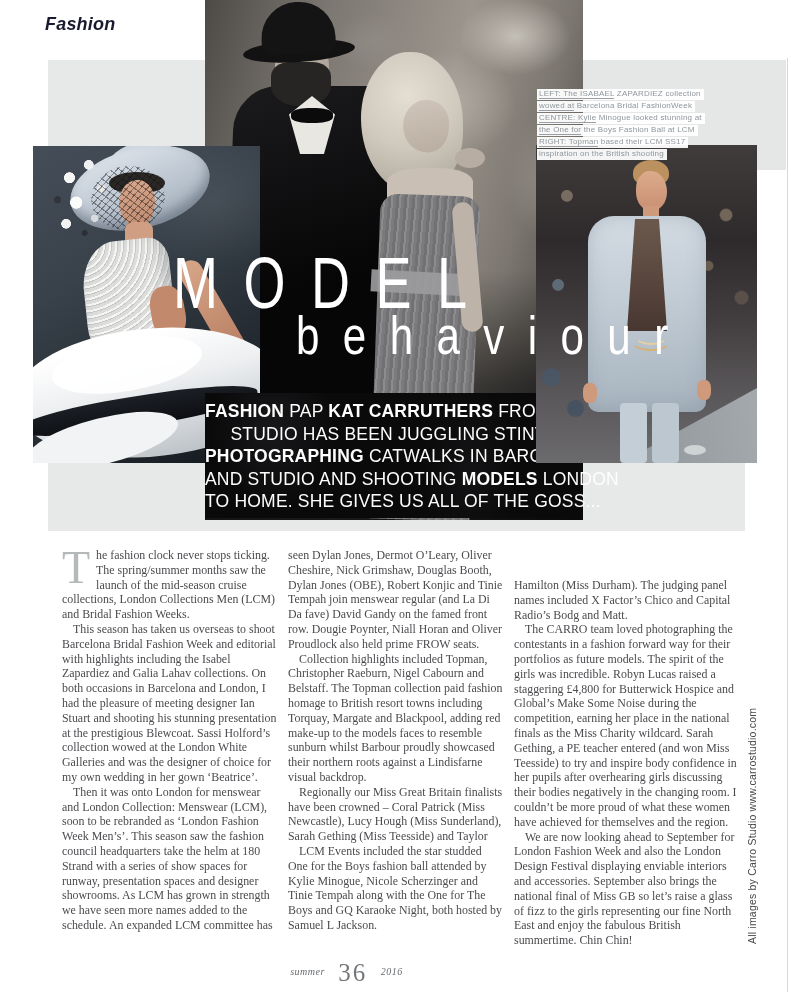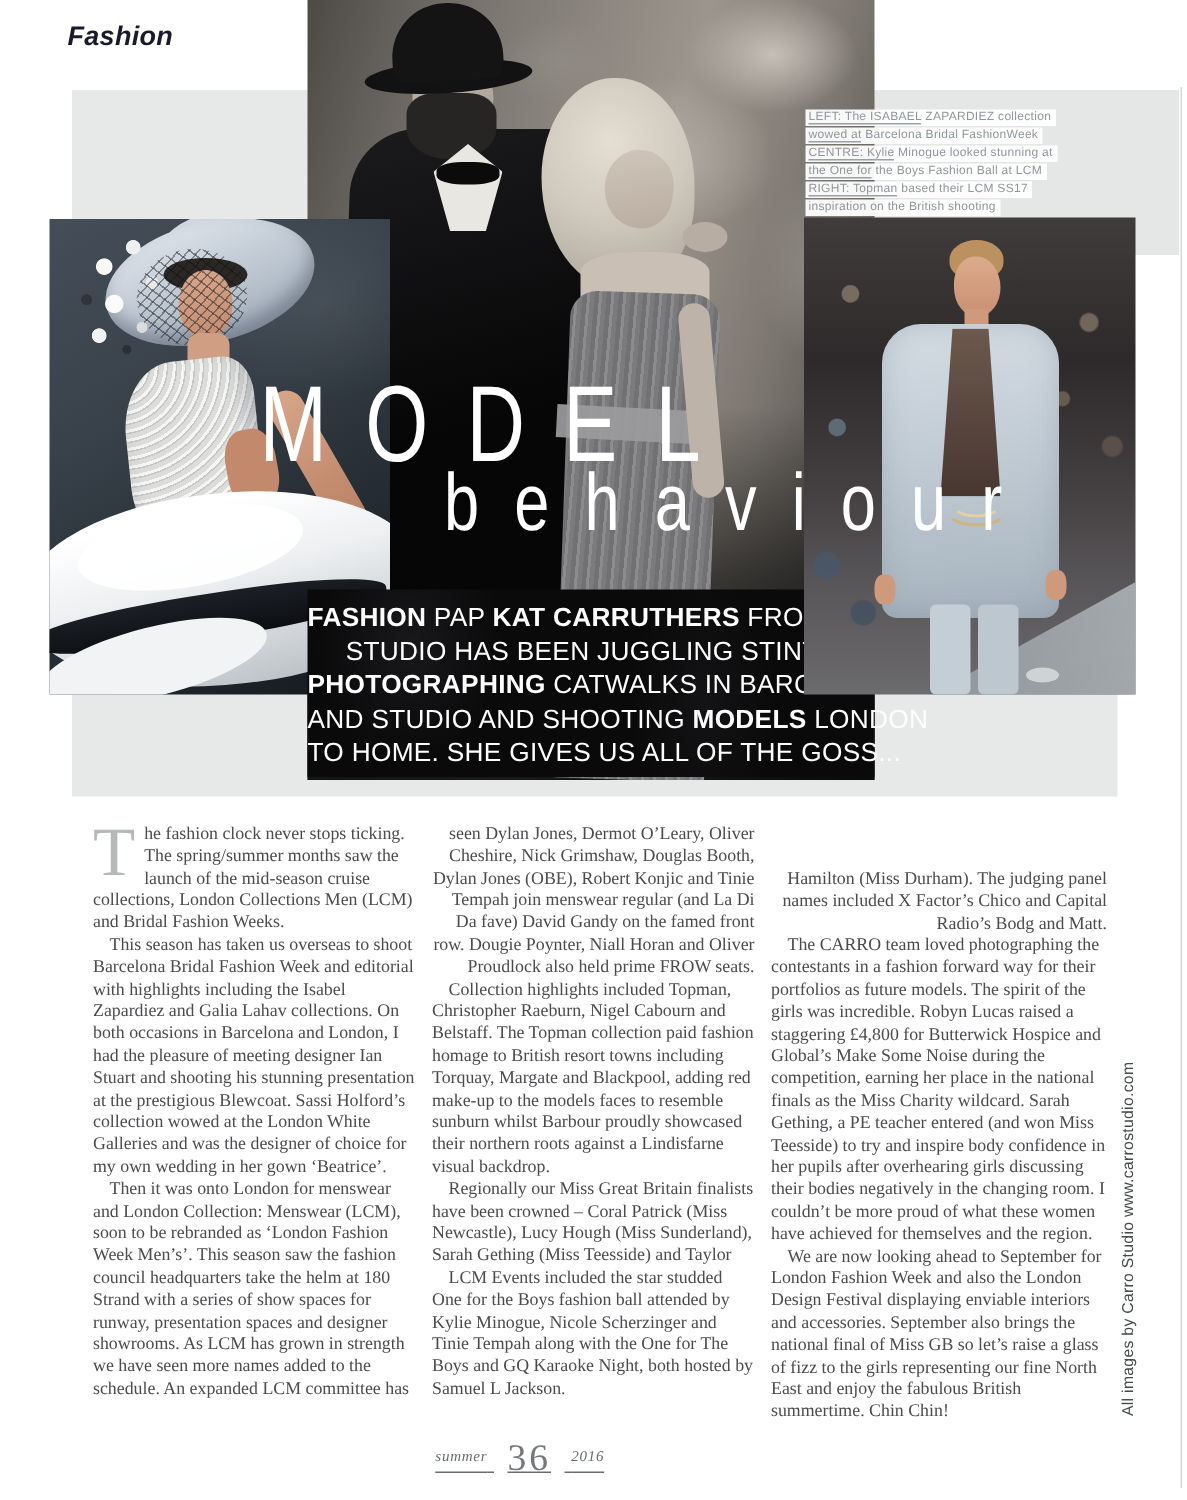--- a/index.html
+++ b/index.html
@@ -126,42 +126,42 @@
   .r-hand2{left:161px;top:235px;width:14px;height:20px;background:#cf9a7c;border-radius:40%;}
   .r-shoe{left:148px;top:300px;width:22px;height:10px;background:#d0d3d4;border-radius:50%;}
 
   
   #hero-title{left:173px;top:247px;font:400 72px/1 "Liberation Sans",sans-serif;color:#ffffff;
     letter-spacing:34px;transform:scaleX(.75);transform-origin:left top;white-space:nowrap;}
   #hero-subtitle{left:296px;top:308px;font:400 54px/1 "Liberation Sans",sans-serif;color:#ffffff;
     letter-spacing:30px;transform:scaleX(.78);transform-origin:left top;white-space:nowrap;}
 
   
-  #photo-caption{left:537px;top:73px;}
+  #photo-caption{left:537px;top:89px;}
   .cap-line{display:table;background:rgba(255,255,255,.95);color:#8f969b;
     font:400 8px/10px "Liberation Sans",sans-serif;letter-spacing:.2px;padding:0 3px 1px 2px;margin-bottom:1px;white-space:nowrap;}
   .cap-u{border-bottom:1px solid #9aa0a5;}
 
   
   .col{top:548px;width:216px;font:400 11.9px/14.8px "Liberation Serif",serif;color:#4b4a4e;
     text-align:left;}
   #col-1{left:62px;} #col-2{left:288px;width:215px;} #col-3{left:514px;width:224px;margin-top:30px;}
   .col p{margin:0;text-indent:11px;}
-  .col p.noindent{text-indent:0;text-align:right;}
+  .col p.noindent{text-indent:0;}
   .col p.first{text-indent:0;}
   .dropcap{float:left;font:400 46px/37px "Liberation Serif",serif;color:#b5b9ba;
     margin:1px 6px 0 0;}
 
   
   #photo-credit{left:744px;top:712px;height:232px;width:16px;writing-mode:vertical-rl;
     transform:rotate(180deg);font:400 10.5px/16px "Liberation Sans",sans-serif;color:#45494b;
     letter-spacing:.2px;white-space:nowrap;}
 
   
-  #footer{left:0;top:960px;width:693px;text-align:center;color:#686c6f;text-decoration:underline;}
+  #footer{left:0;top:960px;width:693px;text-align:center;color:#686c6f;}
   #footer .season,#footer .year{font:italic 400 10px/1 "Liberation Serif",serif;letter-spacing:.5px;vertical-align:6px;}
   #footer .pagenum{font:400 25px/1 "Liberation Serif",serif;letter-spacing:2px;color:#74787b;margin:0 9px;}
 </style>
 </head>
 <body>
 
 <div id="page">
 
   <div class="abs" id="fashion-label">Fashion</div>
 

